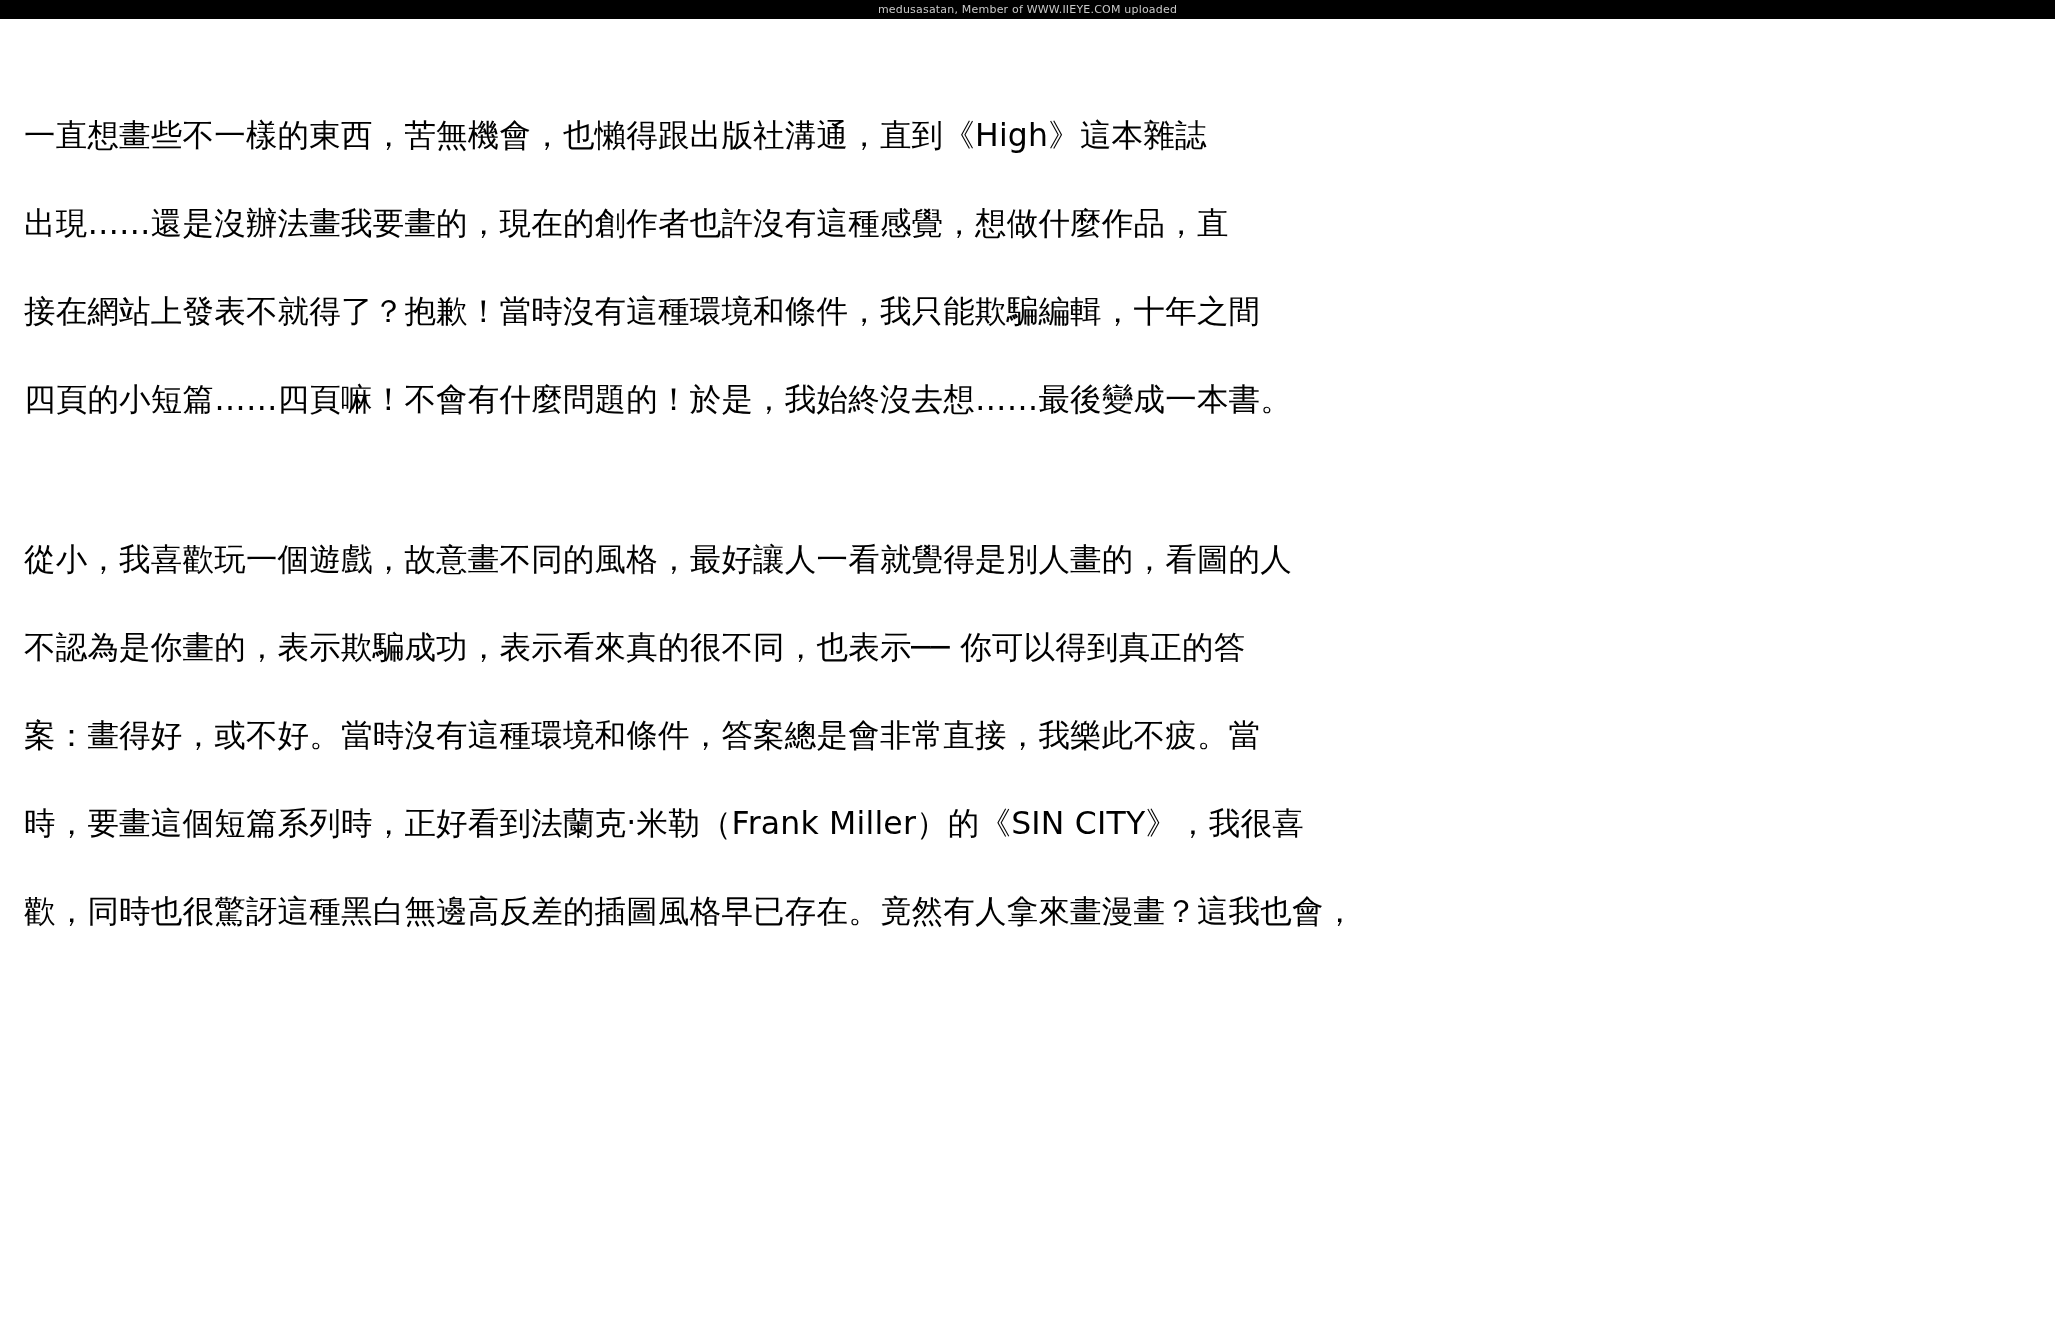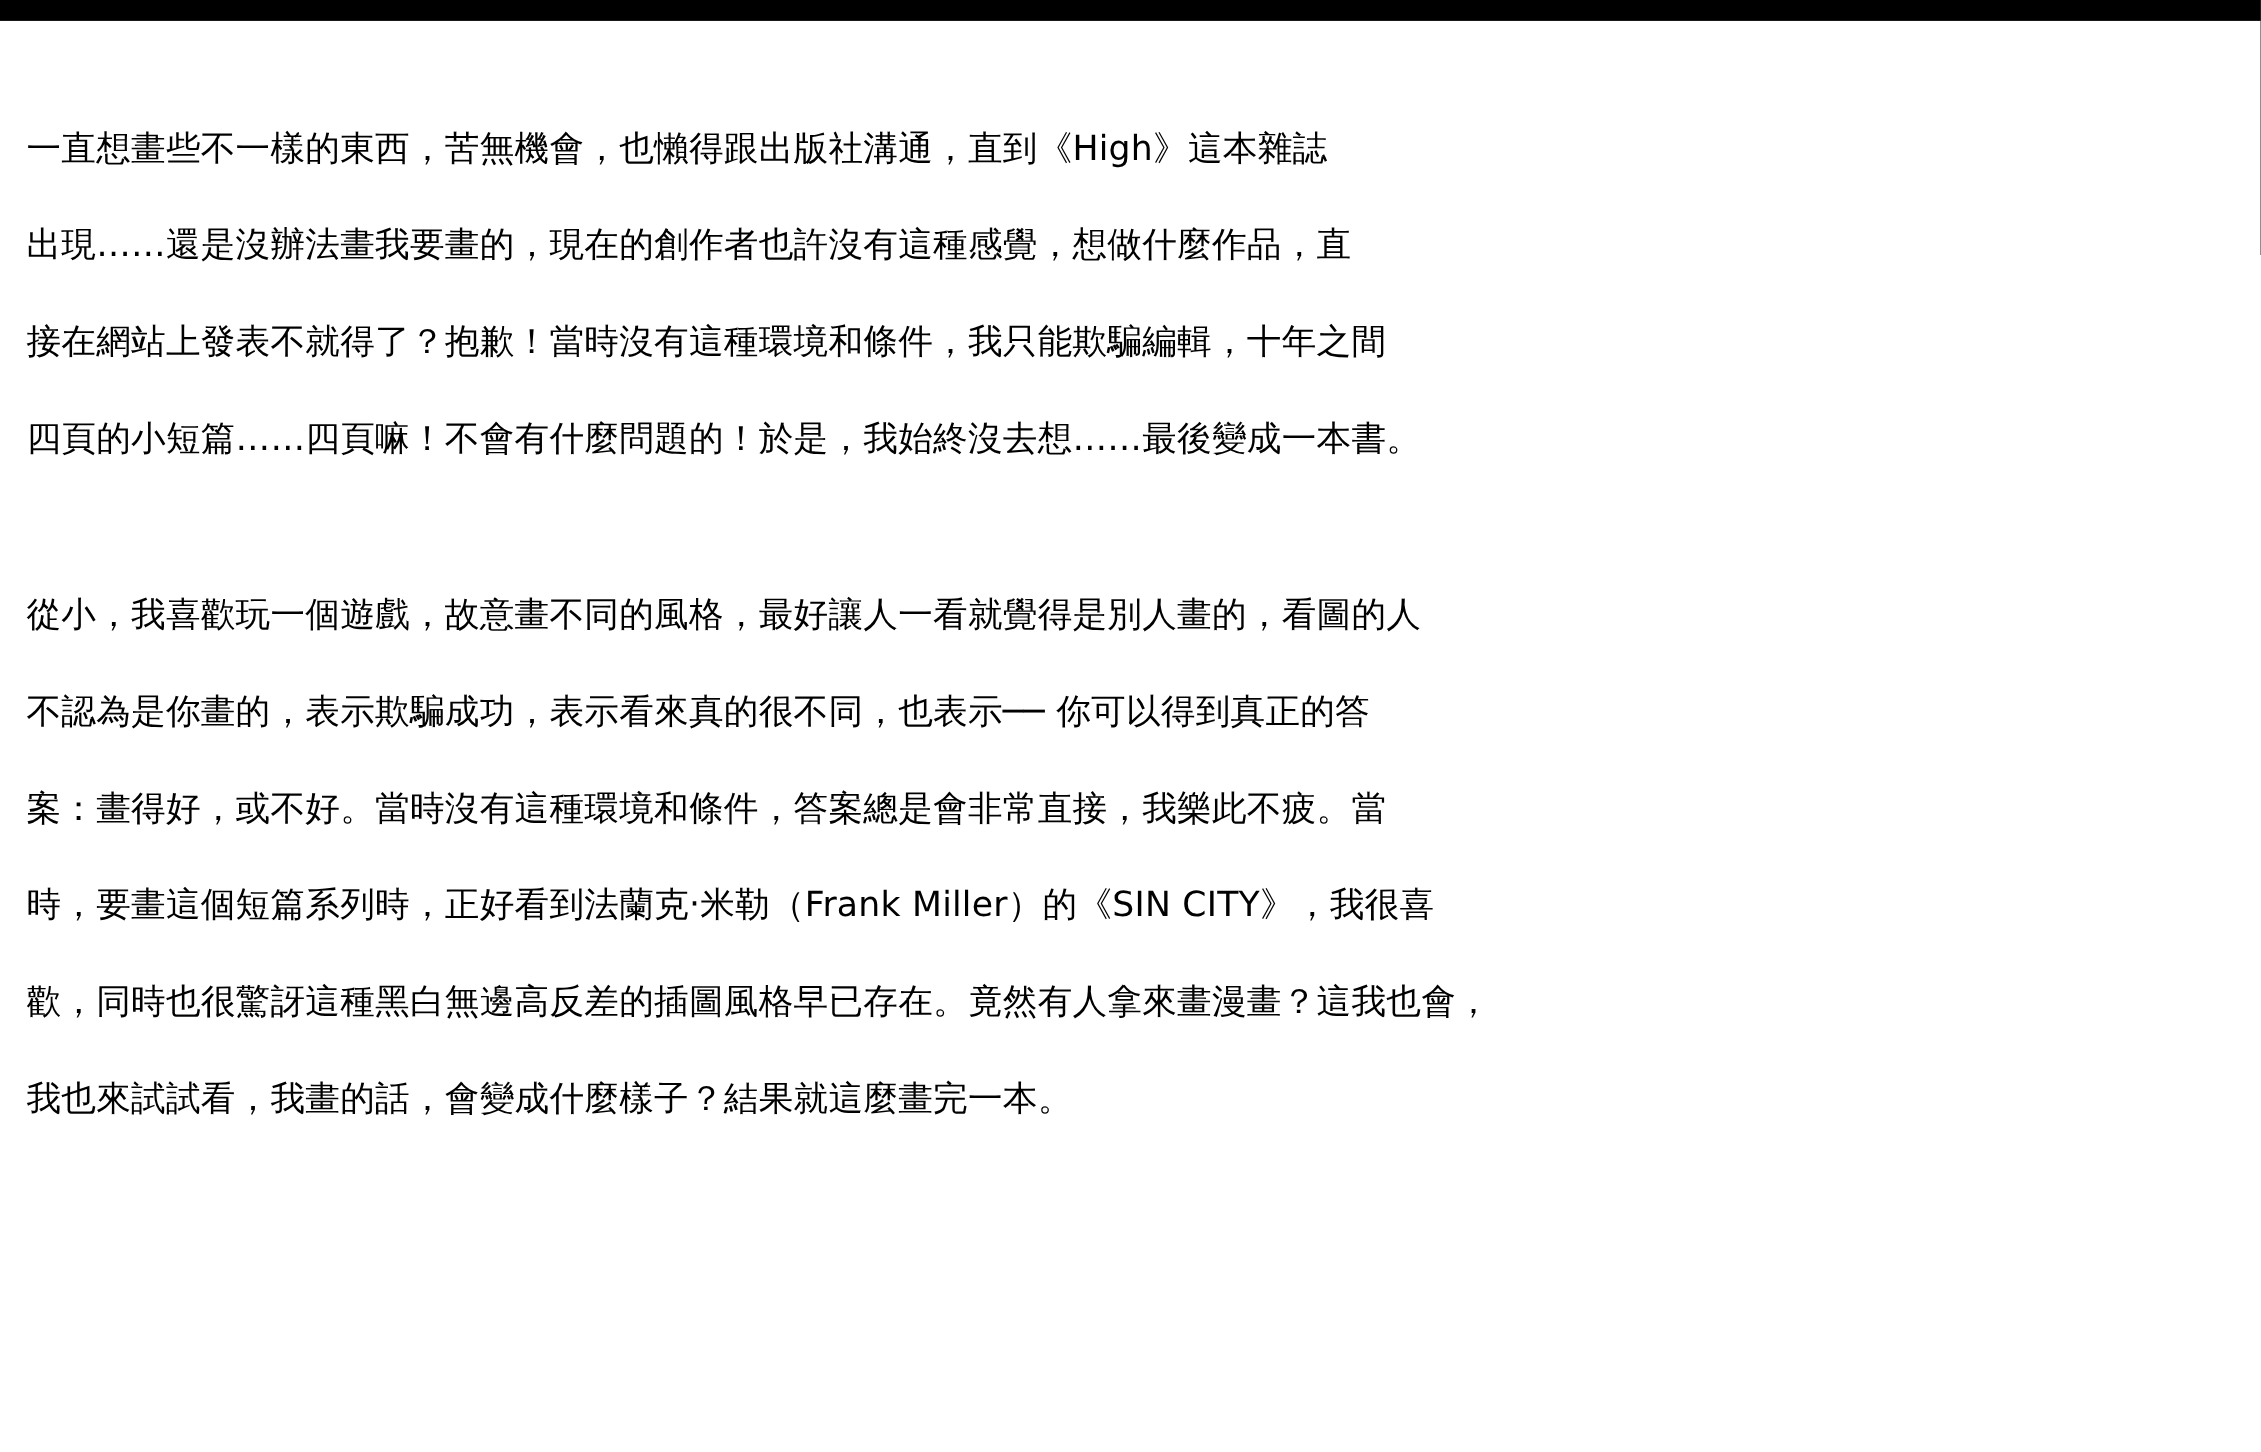--- a/index.html
+++ b/index.html
@@ -63,38 +63,40 @@
     letter-spacing: 0.2px;
     font-family: "DejaVu Sans", "Liberation Sans", sans-serif;
     font-weight: 400;
   }
 </style>
 </head>
 <body>
 
 <div id="page">
 
+  <div id="watermark-bar">
+    <span>medusasatan, Member of WWW.IIEYE.COM uploaded</span>
+  </div>
 
   <div id="sheet">
     <div id="text-body">
 
       <div class="para">
         <div class="line">一直想畫些不一樣的東西，苦無機會，也懶得跟出版社溝通，直到《High》這本雜誌</div>
         <div class="line">出現……還是沒辦法畫我要畫的，現在的創作者也許沒有這種感覺，想做什麼作品，直</div>
         <div class="line">接在網站上發表不就得了？抱歉！當時沒有這種環境和條件，我只能欺騙編輯，十年之間</div>
         <div class="line">四頁的小短篇……四頁嘛！不會有什麼問題的！於是，我始終沒去想……最後變成一本書。</div>
       </div>
 
       <div class="para">
         <div class="line">從小，我喜歡玩一個遊戲，故意畫不同的風格，最好讓人一看就覺得是別人畫的，看圖的人</div>
         <div class="line">不認為是你畫的，表示欺騙成功，表示看來真的很不同，也表示── 你可以得到真正的答</div>
         <div class="line">案：畫得好，或不好。當時沒有這種環境和條件，答案總是會非常直接，我樂此不疲。當</div>
         <div class="line">時，要畫這個短篇系列時，正好看到法蘭克‧米勒（Frank Miller）的《SIN CITY》，我很喜</div>
         <div class="line">歡，同時也很驚訝這種黑白無邊高反差的插圖風格早已存在。竟然有人拿來畫漫畫？這我也會，</div>
-        <div class="line">我也來試試看，我畫的話，會變成什麼樣子？結果就這麼畫完一本。</div>
       </div>
 
       <div class="para">
       </div>
 
     </div>
   </div>
 
 </div>
 

